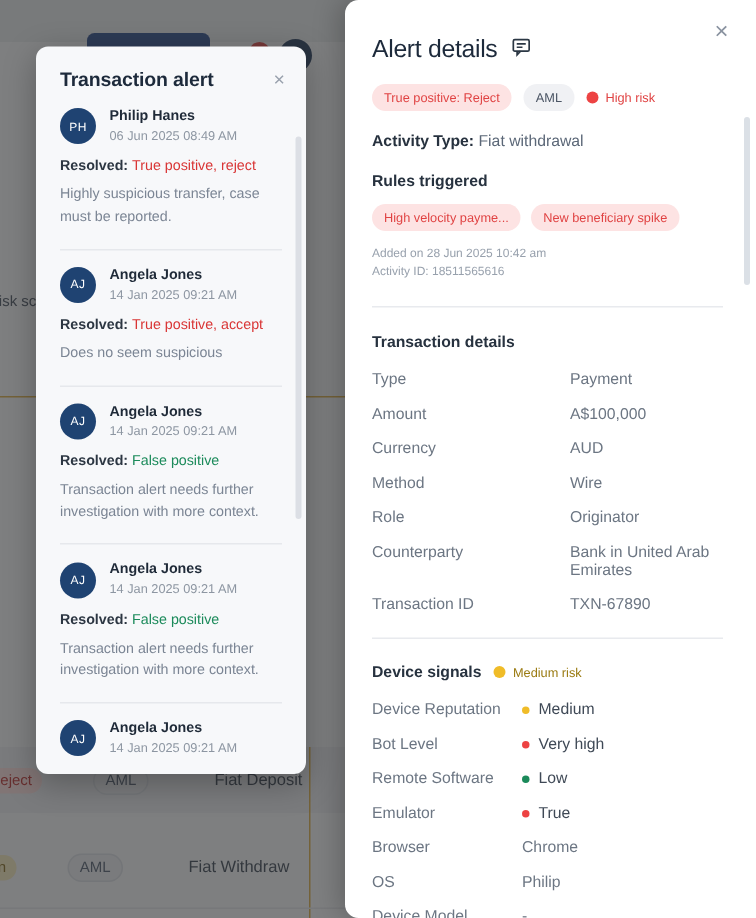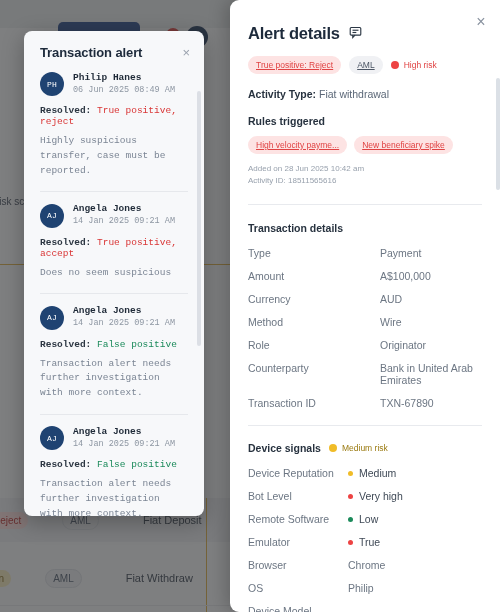--- a/index.html
+++ b/index.html
@@ -111,21 +111,21 @@
   .drawer-inner { padding: 24px 22px 0 18px; position: relative; height: 100%; }
 
   .drawer-title-row {
     display: flex;
     align-items: center;
     gap: 9px;
     margin-bottom: 13px;
   }
   .drawer-title {
     font-size: 16.5px;
-    font-weight: bold;
+    font-weight: normal;
     color: #1d2a3b;
     letter-spacing: -0.2px;
   }
   .comment-icon { display: block; }
   .drawer-close {
     position: absolute;
     right: 14px; top: 13px;
     width: 18px; height: 18px;
     color: #8a93a0;
     font-size: 16px;
@@ -140,21 +140,20 @@
     gap: 8px;
     margin-bottom: 14px;
     flex-wrap: nowrap;
   }
   .badge {
     font-size: 8.5px;
     padding: 4px 8px;
     border-radius: 10px;
     white-space: nowrap;
     font-weight: normal;
-    text-decoration: underline;
   }
   .badge.pink { background: #fde3e3; color: #e04343; }
   .badge.grey { background: #f0f1f4; color: #4b5564; }
   .risk-chip {
     display: flex;
     align-items: center;
     gap: 5px;
     font-size: 8.5px;
     color: #e04343;
     white-space: nowrap;
@@ -269,21 +268,20 @@
     line-height: 1;
     cursor: pointer;
   }
   .modal-body {
     padding: 0 16px;
     position: relative;
   }
   .comment {
     padding: 11px 0 13px 0;
     border-top: 1px solid #e6e8ec;
-    font-family: Liberation Mono, monospace;
   }
   .comment:first-child { border-top: none; padding-top: 2px; }
 
   .c-head { display: flex; align-items: center; gap: 9px; margin-bottom: 9px; }
   .avatar {
     width: 24px; height: 24px;
     border-radius: 50%;
     background: #1f4372;
     color: #ffffff;
     font-size: 8px;

